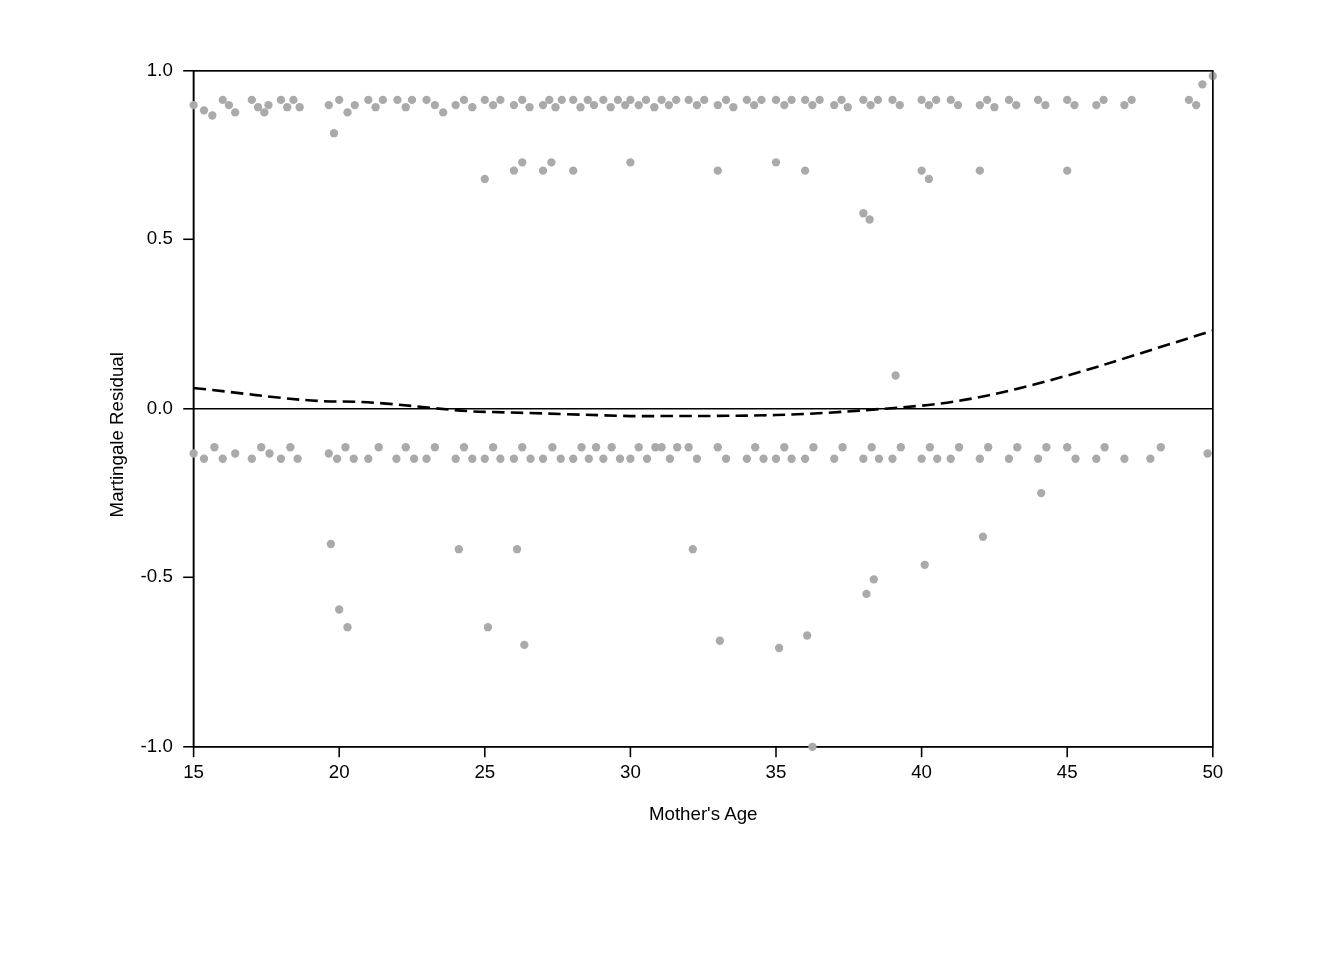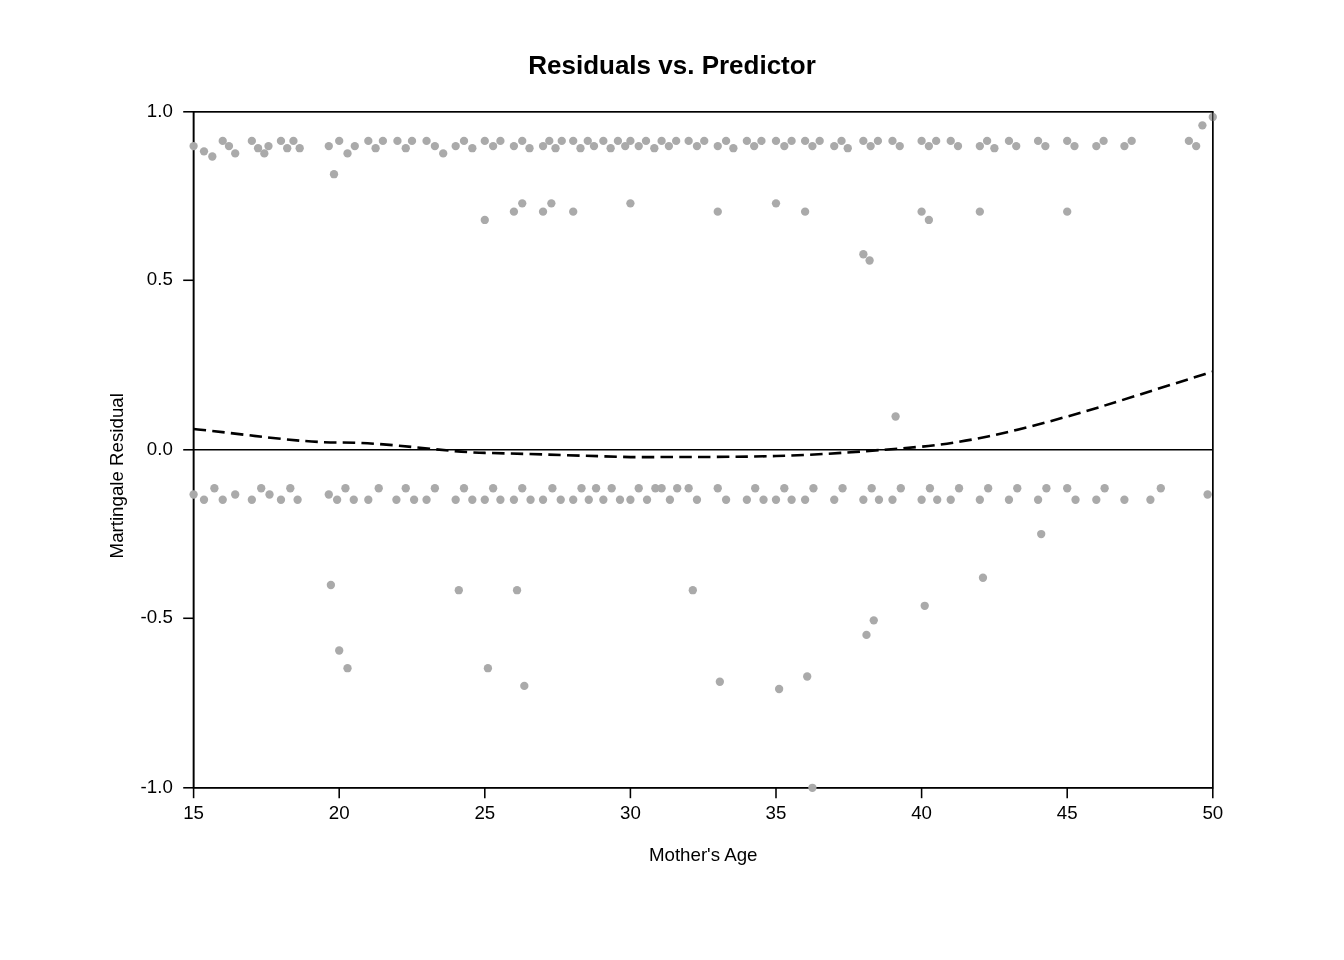--- a/index.html
+++ b/index.html
@@ -33,21 +33,20 @@
     }
     svg.main-chart {
       width: 100%;
       height: 100%;
     }
   </style>
 </head>
 <body>
 
 <div class="chart-container">
-  <div class="chart-title">Residuals vs. Predictor</div>
   <div class="chart-area">
     <svg class="main-chart" viewBox="0 0 1100 750" xmlns="http://www.w3.org/2000/svg">
 
       <rect x="90" y="20" width="980" height="650" fill="white" stroke="black" stroke-width="1.5"></rect>
 
       <line x1="90" y1="670" x2="1070" y2="670" stroke="black" stroke-width="1.5"></line>
       <line x1="90" y1="20" x2="90" y2="670" stroke="black" stroke-width="1.5"></line>
 
       <line x1="90" y1="670" x2="90" y2="680" stroke="black" stroke-width="1.5"></line>
       <line x1="230" y1="670" x2="230" y2="680" stroke="black" stroke-width="1.5"></line>

